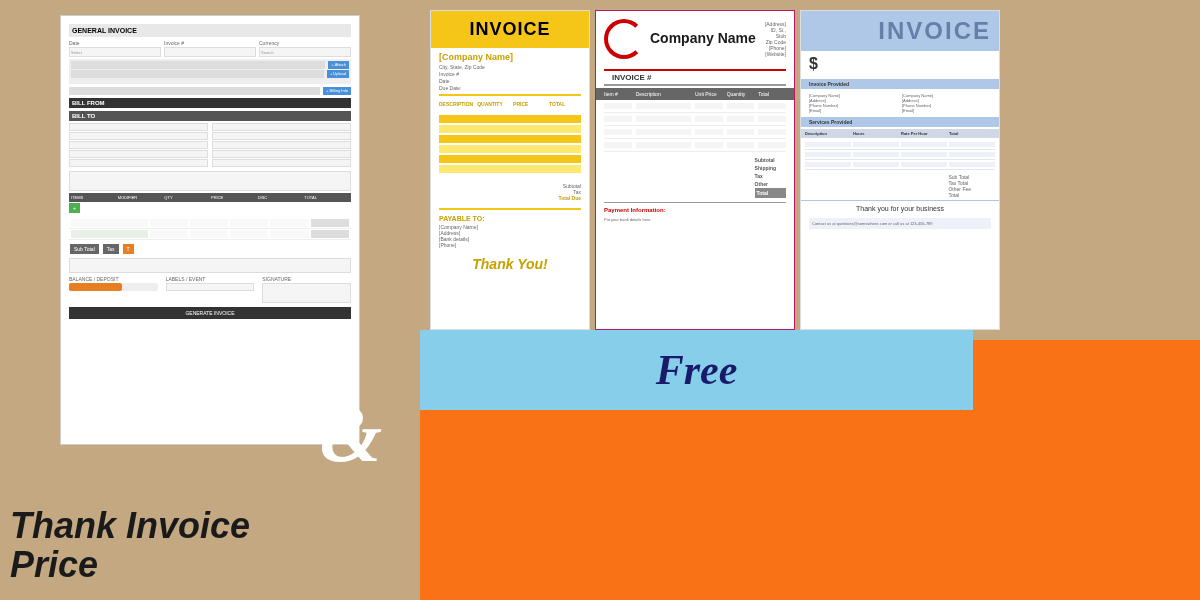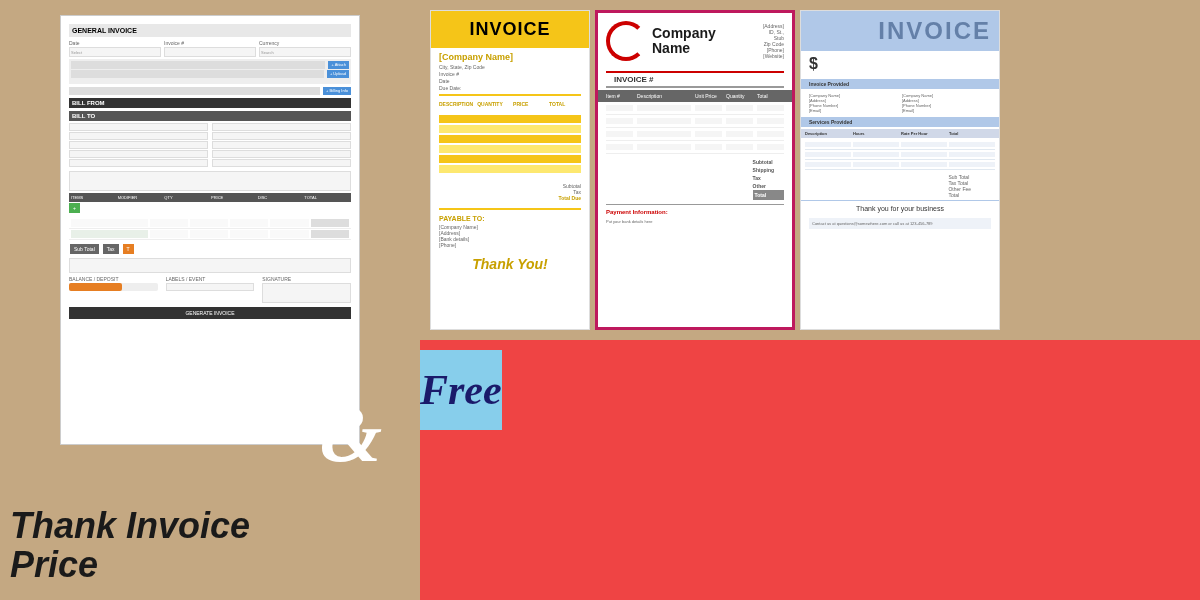--- a/index.html
+++ b/index.html
@@ -214,21 +214,21 @@
       font-style: italic;
       font-weight: bold;
       z-index: 10;
     }
 
     
     .right-section {
       flex: 1;
       height: 600px;
       position: relative;
-      background: #ef4444;
+      background: #f97316;
     }
 
     
     .templates-area {
       position: absolute;
       top: 0;
       left: 0;
       right: 0;
       height: 340px;
       display: flex;
@@ -321,21 +321,21 @@
       text-align: center;
       padding: 8px;
       font-style: italic;
     }
 
     
     .template-company {
       width: 200px;
       height: 320px;
       background: white;
-      border: 3px solid #be185d;
+      border: 1px solid #be185d;
       flex-shrink: 0;
       overflow: hidden;
       position: relative;
     }
 
     .tmpl-company-header {
       display: flex;
       align-items: center;
       padding: 8px;
       gap: 6px;
@@ -572,22 +572,21 @@
     .format-text {
       font-size: 16px;
       color: #444;
       letter-spacing: 3px;
       margin-top: 4px;
     }
 
     .bottom-right-right {
       width: 553px;
       display: flex;
-      flex-direction: row;
-      margin-top: 20px;
+      flex-direction: column;
     }
 
     .free-banner {
       background: #87CEEB;
       height: 80px;
       display: flex;
       align-items: center;
       justify-content: center;
     }
 

